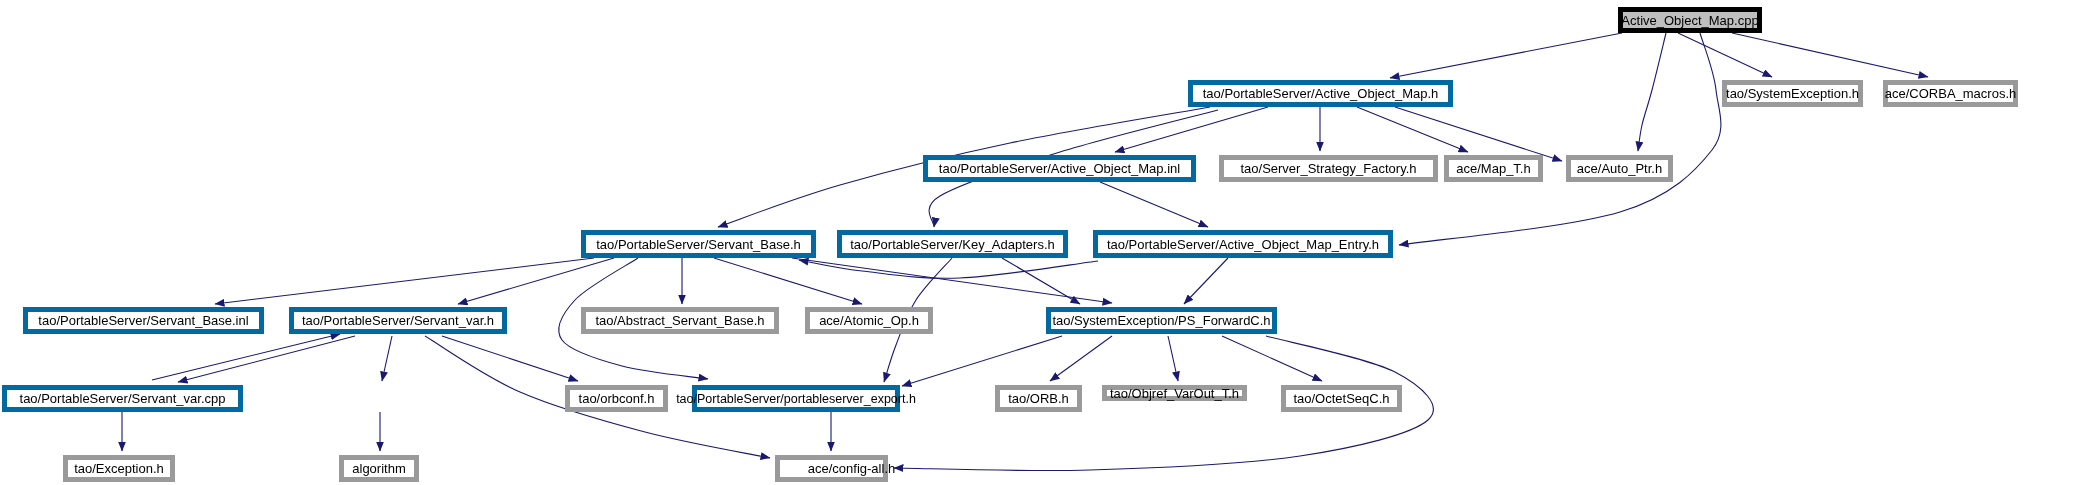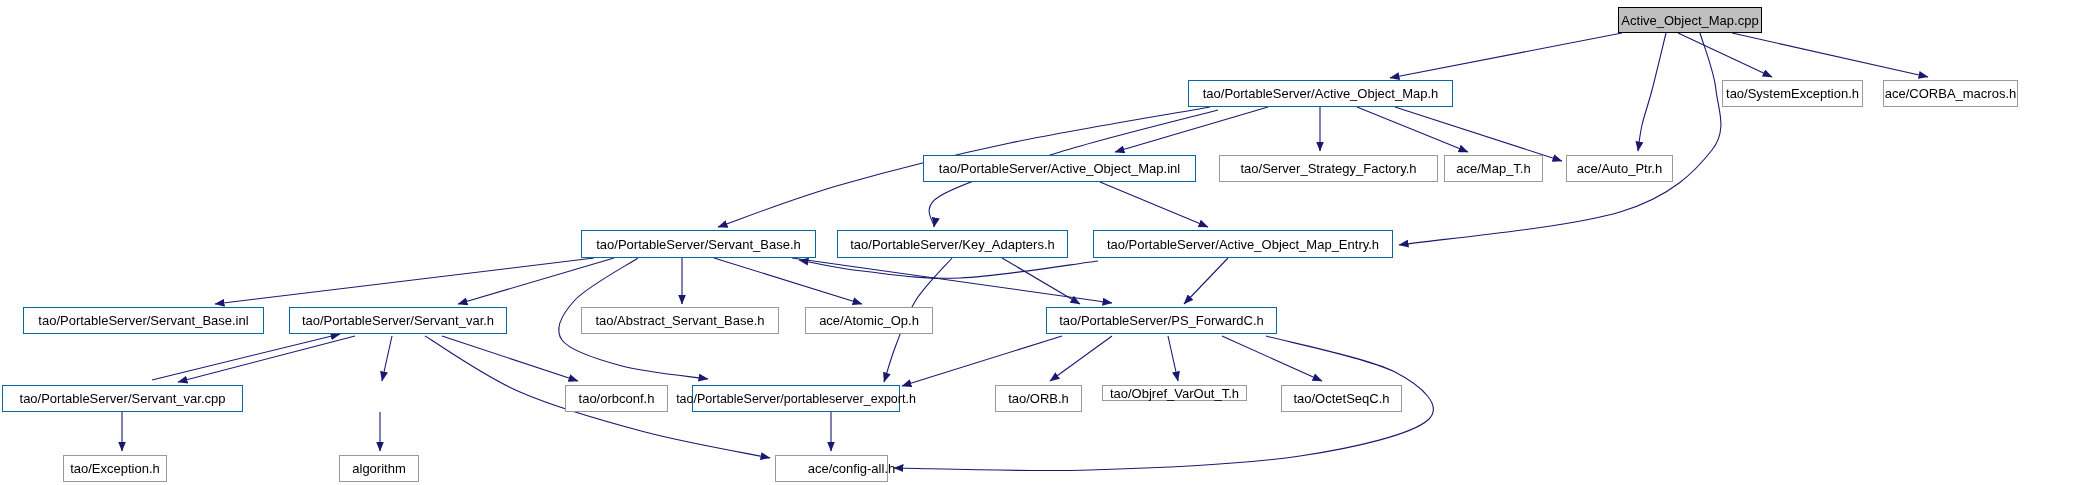--- a/index.html
+++ b/index.html
@@ -1,20 +1,20 @@
 <!DOCTYPE html>
 <html><head>
 <meta charset="utf-8">
 <style>
   html,body{margin:0;padding:0;background:#ffffff;}
   #canvas{position:relative;width:2096px;height:485px;background:#ffffff;overflow:hidden;
           font-family:"Liberation Sans", sans-serif;}
   #edge-layer{position:absolute;left:0;top:0;z-index:1;}
   .node{position:absolute;display:flex;align-items:center;justify-content:center;
-        box-sizing:border-box;background:#ffffff;border:1px solid #0369a1;
+        box-sizing:border-box;background:#ffffff;border:5px solid #0369a1;
         font-size:13px;color:#000;white-space:nowrap;z-index:2;cursor:pointer;}
   .node.light{border-color:#9a9a9a;}
   .node.root{background:#bfbfbf;border-color:#000;}
 </style>
 </head>
 <body>
 
 <div id="canvas" style="background: rgb(255, 255, 255);">
   <svg id="edge-layer" width="2096" height="485">
     <defs>
@@ -68,23 +68,23 @@
     <div class="node light" style="left: 1219px; top: 155px; width: 219px; height: 27px; border-color: rgb(154, 154, 154);">tao/Server_Strategy_Factory.h</div>
     <div class="node light" style="left: 1444px; top: 155px; width: 99px; height: 27px; border-color: rgb(154, 154, 154);">ace/Map_T.h</div>
     <div class="node light" style="left: 1566px; top: 155px; width: 107px; height: 27px; border-color: rgb(154, 154, 154);">ace/Auto_Ptr.h</div>
     <div class="node dark" style="left: 565px; top: 230px; width: 235px; height: 28px; margin-left: 16px;">tao/PortableServer/Servant_Base.h</div>
     <div class="node dark" style="left: 837px; top: 230px; width: 231px; height: 28px;">tao/PortableServer/Key_Adapters.h</div>
     <div class="node dark" style="left: 1093px; top: 230px; width: 300px; height: 28px;">tao/PortableServer/Active_Object_Map_Entry.h</div>
     <div class="node dark" style="left: 23px; top: 307px; width: 241px; height: 27px;">tao/PortableServer/Servant_Base.inl</div>
     <div class="node dark" style="left: 289px; top: 307px; width: 218px; height: 27px;">tao/PortableServer/Servant_var.h</div>
     <div class="node light" style="left: 581px; top: 307px; width: 198px; height: 27px; border-color: rgb(154, 154, 154);">tao/Abstract_Servant_Base.h</div>
     <div class="node light" style="left: 805px; top: 307px; width: 128px; height: 27px; border-color: rgb(154, 154, 154);">ace/Atomic_Op.h</div>
-    <div class="node dark" style="left: 1046px; top: 307px; width: 231px; height: 27px;">tao/PortableServer/PS_ForwardC.h</div>
+    <div class="node dark" style="left: 1046px; top: 307px; width: 231px; height: 27px;">tao/SystemException/PS_ForwardC.h</div>
     <div class="node dark" style="left: 2px; top: 385px; width: 241px; height: 27px;">tao/PortableServer/Servant_var.cpp</div>
     <div class="node light" style="left: 565px; top: 385px; width: 103px; height: 27px; border-color: rgb(154, 154, 154);">tao/orbconf.h</div>
     <div class="node dark" style="left: 692px; top: 385px; width: 208px; height: 27px; font-size: 12.5px;">tao/PortableServer/portableserver_export.h</div>
     <div class="node light" style="left: 995px; top: 385px; width: 87px; height: 27px; border-color: rgb(154, 154, 154);">tao/ORB.h</div>
     <div class="node light" style="left: 1102px; top: 385px; width: 145px; height: 16px; border-color: rgb(154, 154, 154);">tao/Objref_VarOut_T.h</div>
     <div class="node light" style="left: 1281px; top: 385px; width: 121px; height: 27px; border-color: rgb(154, 154, 154);">tao/OctetSeqC.h</div>
-    <div class="node light" style="left: 63px; top: 455px; width: 104px; height: 27px; border-color: rgb(154, 154, 154);">tao/Exception.h</div>
+    <div class="node light" style="left: 63px; top: 455px; width: 112px; height: 27px; border-color: rgb(154, 154, 154);">tao/Exception.h</div>
     <div class="node light" style="left: 339px; top: 455px; width: 80px; height: 27px; border-color: rgb(154, 154, 154);">algorithm</div>
     <div class="node light" style="left: 775px; top: 455px; width: 113px; height: 27px; border-color: rgb(154, 154, 154); padding-left: 40px;">ace/config-all.h</div>
   </div>
 
 </body></html>

